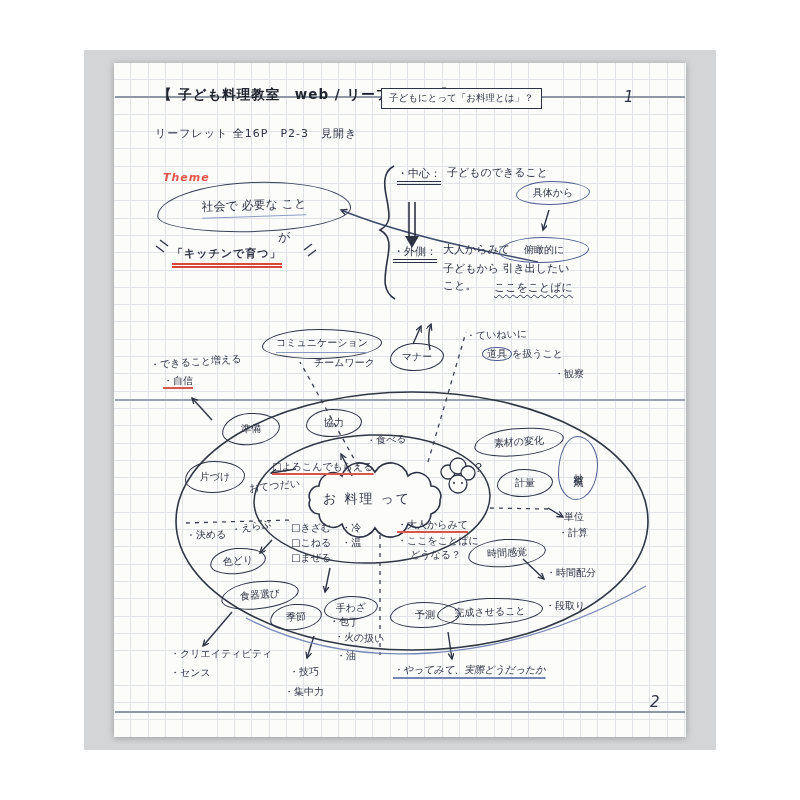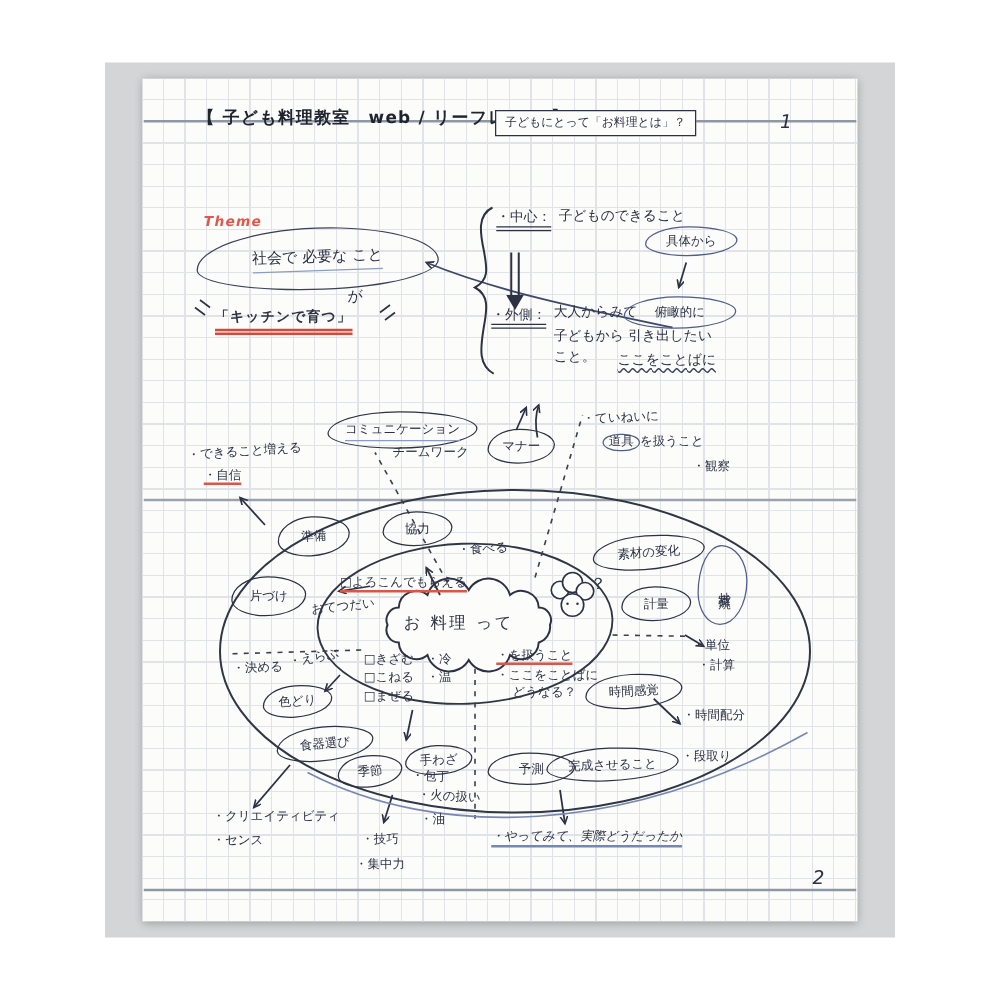--- a/index.html
+++ b/index.html
@@ -105,22 +105,23 @@
 
     <g stroke="#2c3244" stroke-width="1.3">
       <line x1="156" y1="246" x2="164" y2="252"></line>
         <line x1="160" y1="240" x2="168" y2="246"></line>
       <line x1="304" y1="250" x2="312" y2="244"></line>
         <line x1="308" y1="256" x2="316" y2="250"></line>
     </g>
   </svg>
 
   <div class="t hdr-title" style="left:158px;top:86px;">【 子ども料理教室　web / リーフレット 】</div>
-  <div class="abs hdr-box" style="left:396px;top:88px;">子どもにとって「お料理とは」？</div>
+  <div class="abs hdr-box" style="left:381px;top:88px;">子どもにとって「お料理とは」？</div>
   <div class="t pagenum" style="left:624px;top:88px;">1</div>
+  <div class="t fs11" style="left:155px;top:127px;letter-spacing:1px;">リーフレット 全16P　P2-3　見開き</div>
 
   <div class="t theme-label" style="left:163px;top:171px;">Theme</div>
   <div class="bubble" style="left:157px;top:182px;width:192px;height:48px;transform:rotate(-2deg);">
     <span class="bl-underline">社会で 必要な こと</span>
   </div>
   <div class="t fs12" style="left:278px;top:230px;">が</div>
   <div class="t slogan" style="left:172px;top:247px;">「キッチンで育つ」</div>
 
   <div class="t fs11" style="left:397px;top:167px;"><span class="dbl-u">・中心：</span></div>
   <div class="t fs11" style="left:447px;top:166px;">子どものできること</div>
@@ -160,21 +161,21 @@
   <div class="t fs10" style="left:482px;top:348px;"><span class="circ">道具</span><span>を扱うこと</span></div>
   <div class="t fs10" style="left:554px;top:368px;">・観察</div>
   <div class="t fs10" style="left:366px;top:434px;transform:rotate(-3deg);">・食べる</div>
   <div class="t fs10 red-u" style="left:272px;top:461px;">□よろこんでもらえる</div>
   <div class="t fs10" style="left:249px;top:480px;transform:rotate(-6deg);">おてつだい</div>
   <div class="t fs10" style="left:186px;top:529px;transform:rotate(-2deg);">・決める</div>
   <div class="t fs10" style="left:231px;top:521px;transform:rotate(-10deg);">・えらぶ</div>
   <div class="t fs10" style="left:291px;top:522px;">□きざむ　・冷</div>
   <div class="t fs10" style="left:291px;top:537px;">□こねる　・温</div>
   <div class="t fs10" style="left:291px;top:552px;">□まぜる</div>
-  <div class="t fs10 red-u" style="left:397px;top:519px;">・を扱うこと</div>
+  <div class="t fs10 red-u" style="left:397px;top:519px;">・大人からみて</div>
   <div class="t fs10" style="left:397px;top:535px;">・ここをことばに</div>
   <div class="t fs10" style="left:410px;top:549px;">どうなる？</div>
   <div class="t fs10" style="left:554px;top:511px;">・単位</div>
   <div class="t fs10" style="left:558px;top:527px;">・計算</div>
   <div class="t fs10" style="left:546px;top:567px;">・時間配分</div>
   <div class="t fs10" style="left:545px;top:600px;">・段取り</div>
   <div class="t fs10" style="left:329px;top:616px;transform:rotate(2deg);">・包丁</div>
   <div class="t fs10" style="left:334px;top:632px;transform:rotate(3deg);">・火の扱い</div>
   <div class="t fs10" style="left:336px;top:650px;">・油</div>
   <div class="t fs10" style="left:170px;top:648px;">・クリエイティビティ</div>

